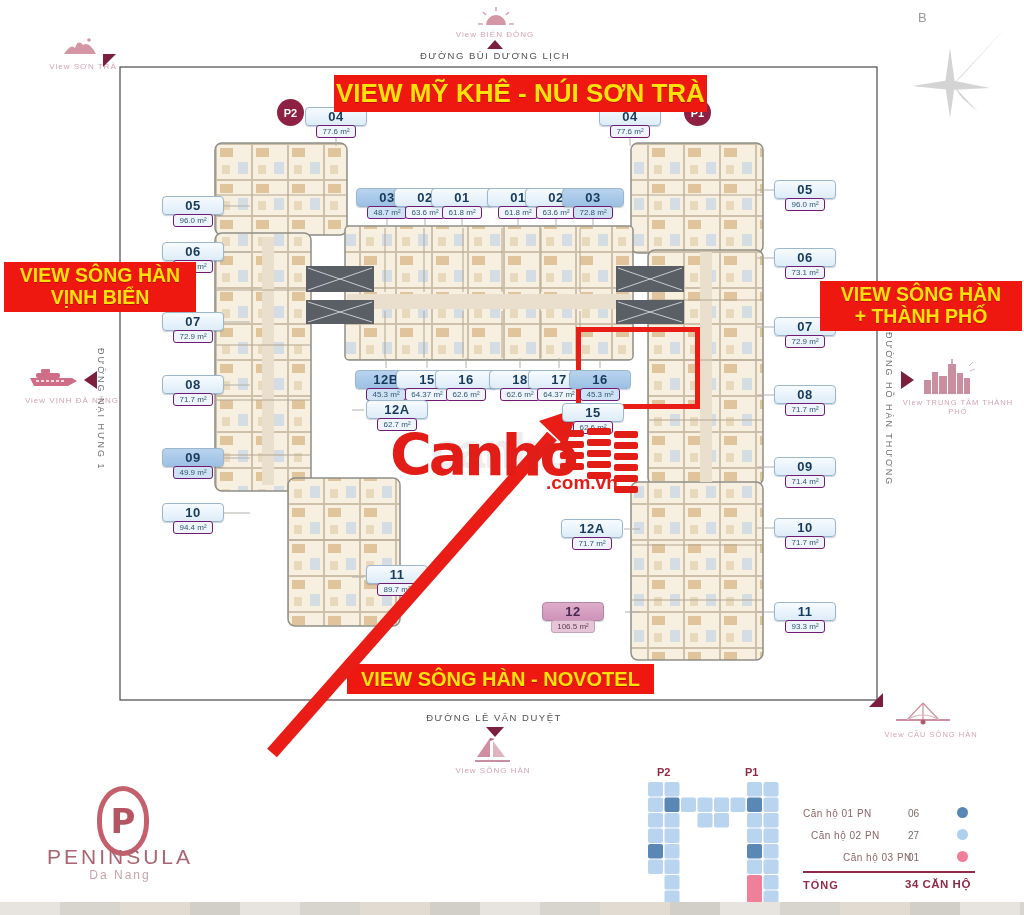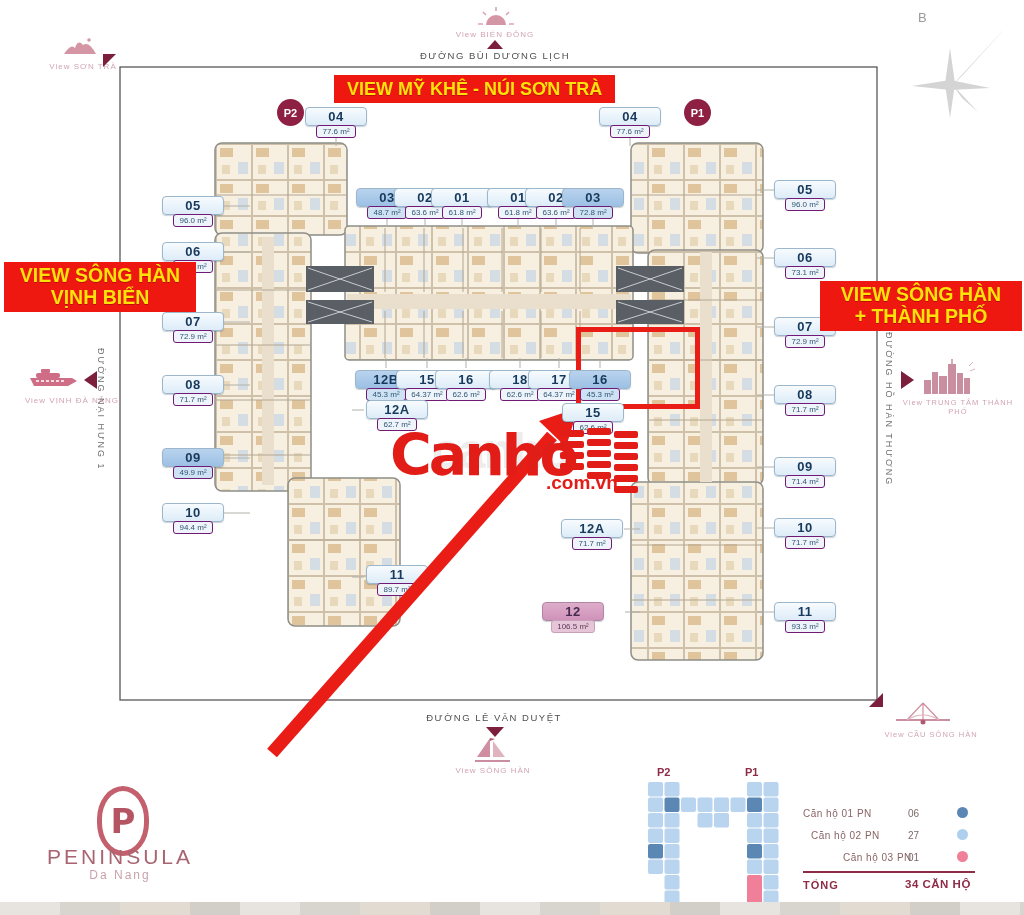--- a/index.html
+++ b/index.html
@@ -170,32 +170,33 @@
       <g fill="#5b87b5">
         <rect x="21.5" y="35.5" width="15" height="14.5" rx="2"></rect>
           <rect x="5" y="82" width="15" height="14.5" rx="2"></rect>
         <rect x="104" y="35.5" width="15" height="14.5" rx="2"></rect>
           <rect x="104" y="82" width="15" height="14.5" rx="2"></rect>
       </g>
       <rect x="104" y="113" width="15" height="30" rx="2" fill="#f07f99"></rect>
     </g>
   </svg>
 
-  <div class="banner" style="left:334px;top:75px;font-size:18px;padding:4px 13px;">VIEW MỸ KHÊ - NÚI SƠN TRÀ</div>
+  <div class="banner" style="left:334px;top:75px;font-size:26px;padding:4px 2px;">VIEW MỸ KHÊ - NÚI SƠN TRÀ</div>
 
   <div class="banner" style="left:4px;top:262px;width:168px;font-size:19.5px;">
     <div>VIEW SÔNG HÀN</div>
     <div>VỊNH BIỂN</div>
   </div>
 
   <div class="banner" style="left:820px;top:281px;width:178px;font-size:19.5px;">
     <div>VIEW SÔNG HÀN</div>
     <div>+ THÀNH PHỐ</div>
   </div>
 
+  <div class="banner" style="left:347px;top:664px;font-size:20px;padding:4px 14px;">VIEW SÔNG HÀN - NOVOTEL</div>
 
   <div class="pcircle" style="left:277px;top:99px;">P2</div>
   <div class="pcircle" style="left:684px;top:99px;">P1</div>
 
   <div id="compass-b">B</div>
 
   <svg class="abs" style="left:62px;top:36px;z-index:5" width="36" height="20">
     <path d="M2,18 Q9,7 13,12 Q16,3 21,9 Q27,5 34,18 Z" fill="#d495a5"></path>
       <circle cx="27" cy="4" r="1.8" fill="#d495a5"></circle>
   </svg>

